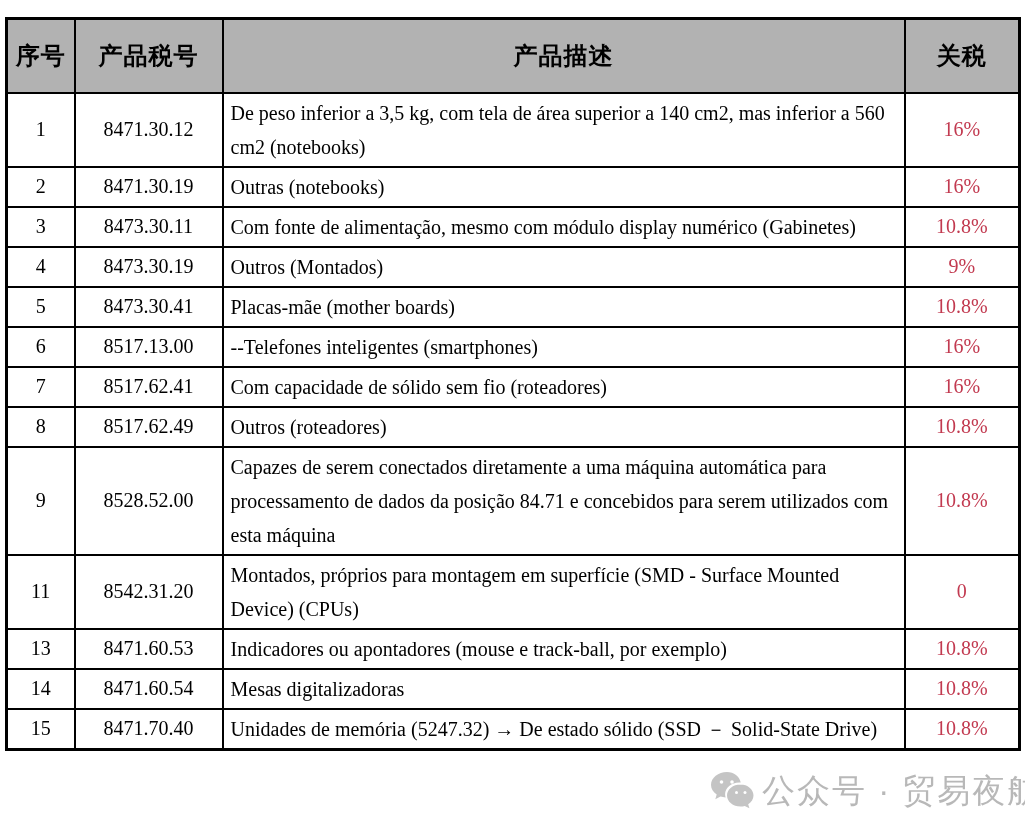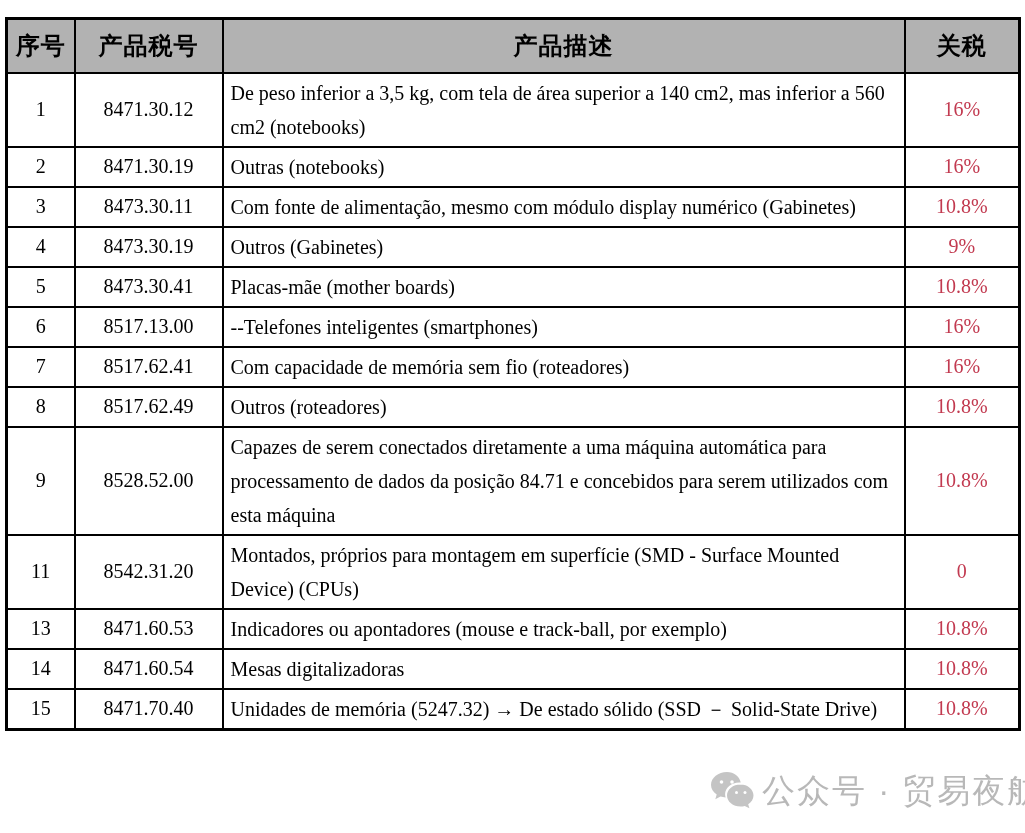--- a/index.html
+++ b/index.html
@@ -24,21 +24,21 @@
     table-layout:fixed;
     border:3px solid var(--border);
   }
   .tariff-table th,
   .tariff-table td{
     border:2px solid var(--border);
     vertical-align:middle;
   }
   .tariff-table thead th{
     background:var(--header-bg);
-    height:54px;
+    height:74px;
     font-family:"Liberation Sans", sans-serif;
     font-weight:bold;
     font-size:24px;
     color:#000;
     text-align:center;
     letter-spacing:1px;
   }
   td.cell-no, td.cell-code, td.cell-tariff{
     text-align:center;
     font-size:20px;
@@ -112,39 +112,39 @@
       </tr>
       <tr>
         <td class="cell-no">3</td>
         <td class="cell-code">8473.30.11</td>
         <td class="cell-desc">Com fonte de alimentação, mesmo com módulo display numérico (Gabinetes)</td>
         <td class="cell-tariff">10.8%</td>
       </tr>
       <tr>
         <td class="cell-no">4</td>
         <td class="cell-code">8473.30.19</td>
-        <td class="cell-desc">Outros (Gabinetes)</td>
+        <td class="cell-desc">Outros (Montados)</td>
         <td class="cell-tariff">9%</td>
       </tr>
       <tr>
         <td class="cell-no">5</td>
         <td class="cell-code">8473.30.41</td>
         <td class="cell-desc">Placas-mãe (mother boards)</td>
         <td class="cell-tariff">10.8%</td>
       </tr>
       <tr>
         <td class="cell-no">6</td>
         <td class="cell-code">8517.13.00</td>
         <td class="cell-desc">--Telefones inteligentes (smartphones)</td>
         <td class="cell-tariff">16%</td>
       </tr>
       <tr>
         <td class="cell-no">7</td>
         <td class="cell-code">8517.62.41</td>
-        <td class="cell-desc">Com capacidade de memória sem fio (roteadores)</td>
+        <td class="cell-desc">Com capacidade de sólido sem fio (roteadores)</td>
         <td class="cell-tariff">16%</td>
       </tr>
       <tr>
         <td class="cell-no">8</td>
         <td class="cell-code">8517.62.49</td>
         <td class="cell-desc">Outros (roteadores)</td>
         <td class="cell-tariff">10.8%</td>
       </tr>
       <tr>
         <td class="cell-no">9</td>

